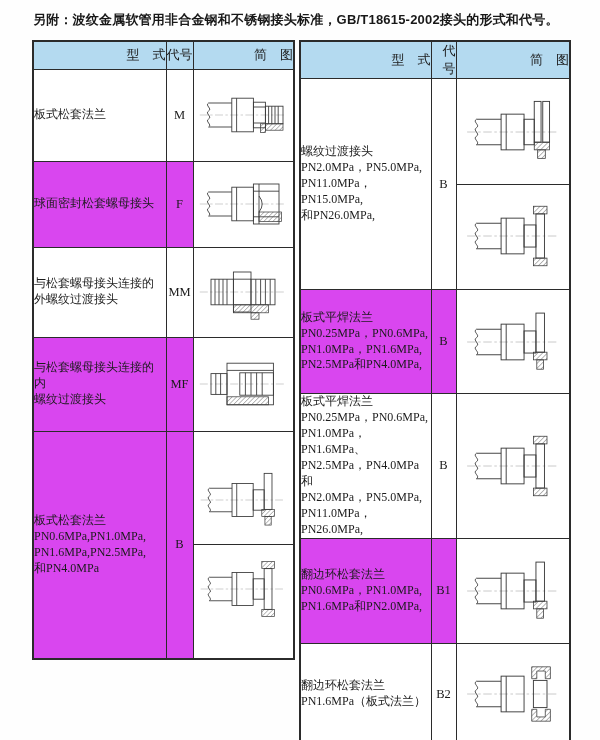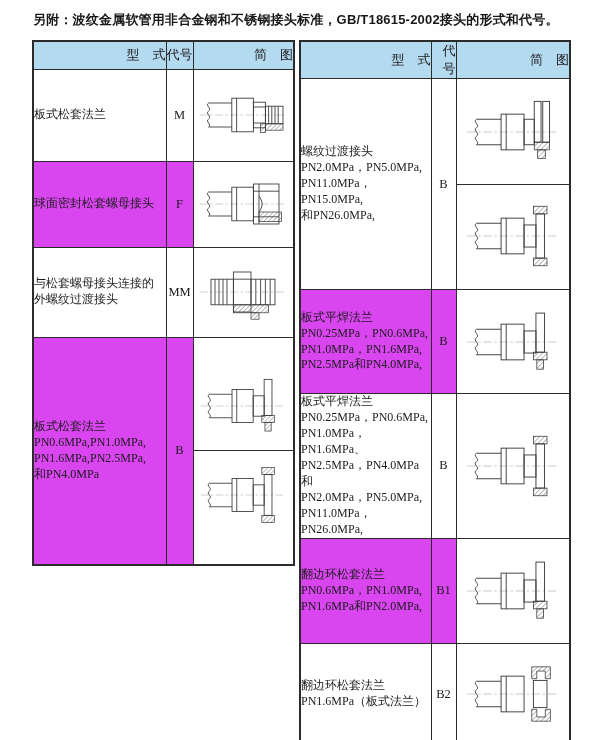--- a/index.html
+++ b/index.html
@@ -191,20 +191,30 @@
       <tr style="height:90px">
         <td class="type-cell">与松套螺母接头连接的
 外螺纹过渡接头</td>
         <td class="code-cell">MM</td>
         <td class="diag-cell">
           <svg class="diag" viewBox="0 0 120 80" width="96" height="74">
                 <use href="#d-mm"></use>
               </svg>
         </td>
       </tr>
+      <tr style="height:94px">
+        <td class="type-cell hl">与松套螺母接头连接的内
+螺纹过渡接头</td>
+        <td class="code-cell hl">MF</td>
+        <td class="diag-cell">
+          <svg class="diag" viewBox="0 0 120 80" width="96" height="76">
+                <use href="#d-mf"></use>
+              </svg>
+        </td>
+      </tr>
       <tr style="height:228px">
         <td class="type-cell hl">板式松套法兰
 PN0.6MPa,PN1.0MPa,
 PN1.6MPa,PN2.5MPa,
 和PN4.0MPa</td>
         <td class="code-cell hl">B</td>
         <td class="diag-cell">
           <div class="dstack" style="height:177px">
             <div>
               <svg class="diag" viewBox="0 0 120 80" width="94" height="72">

